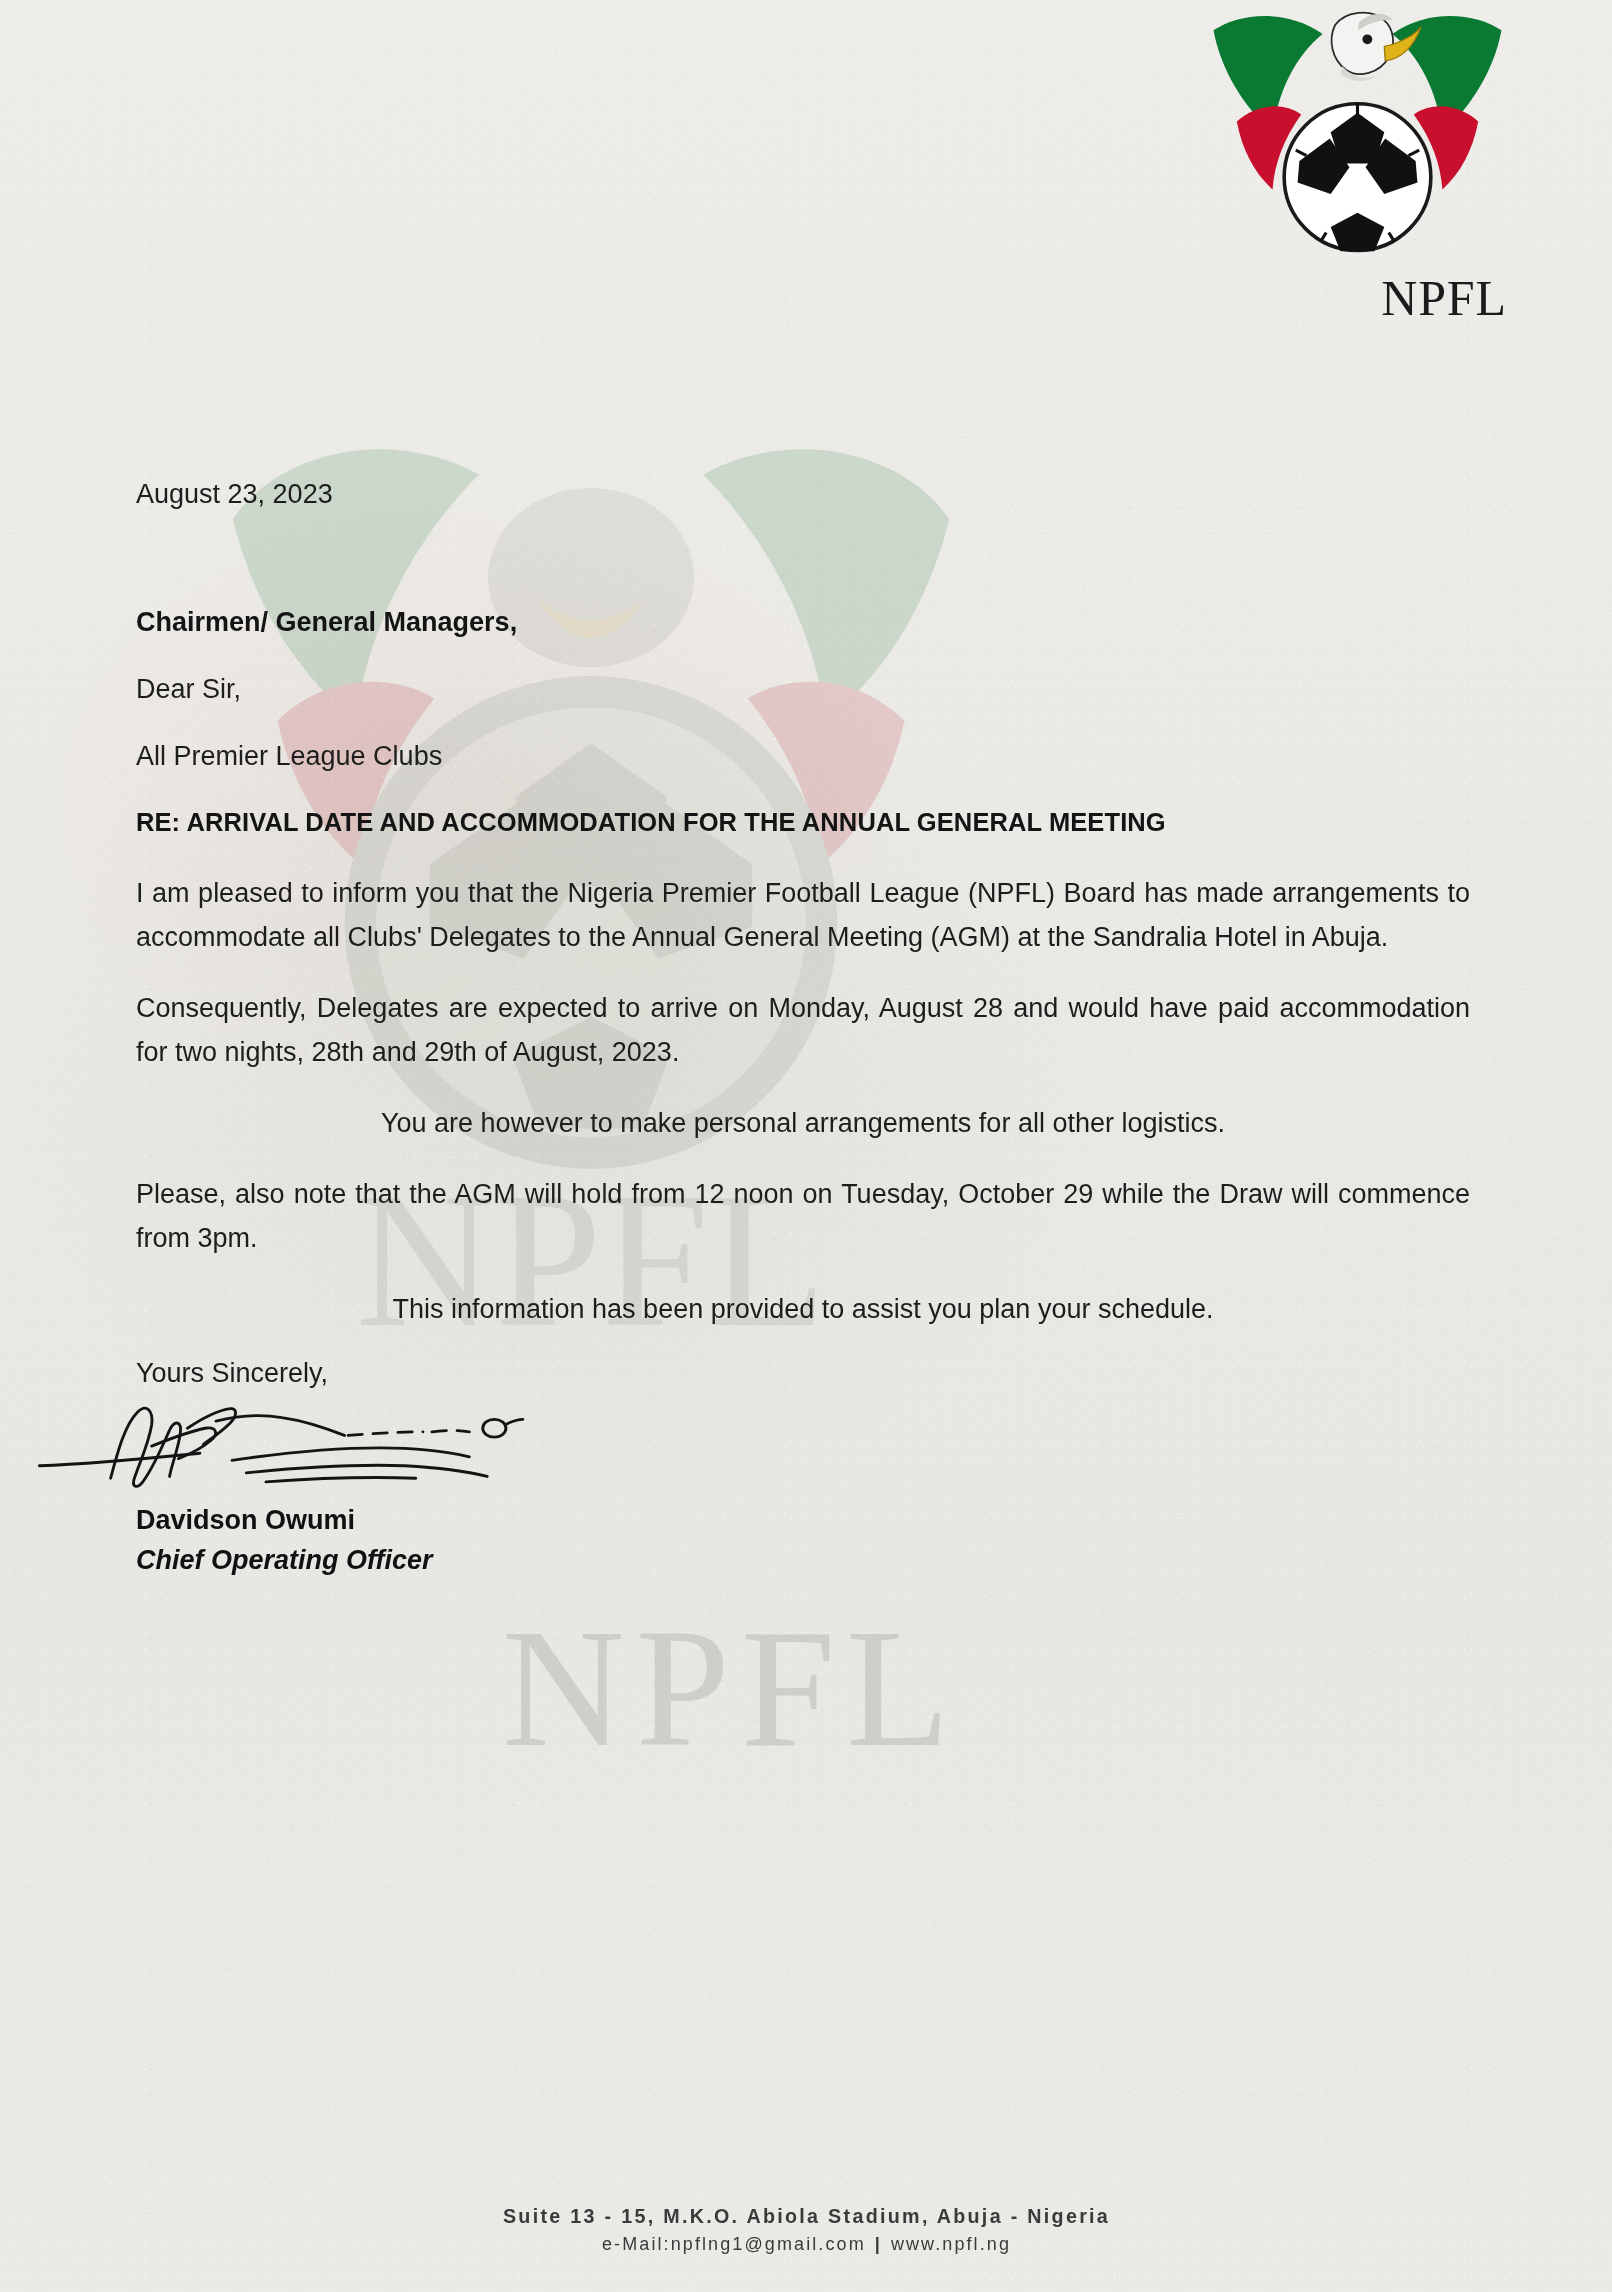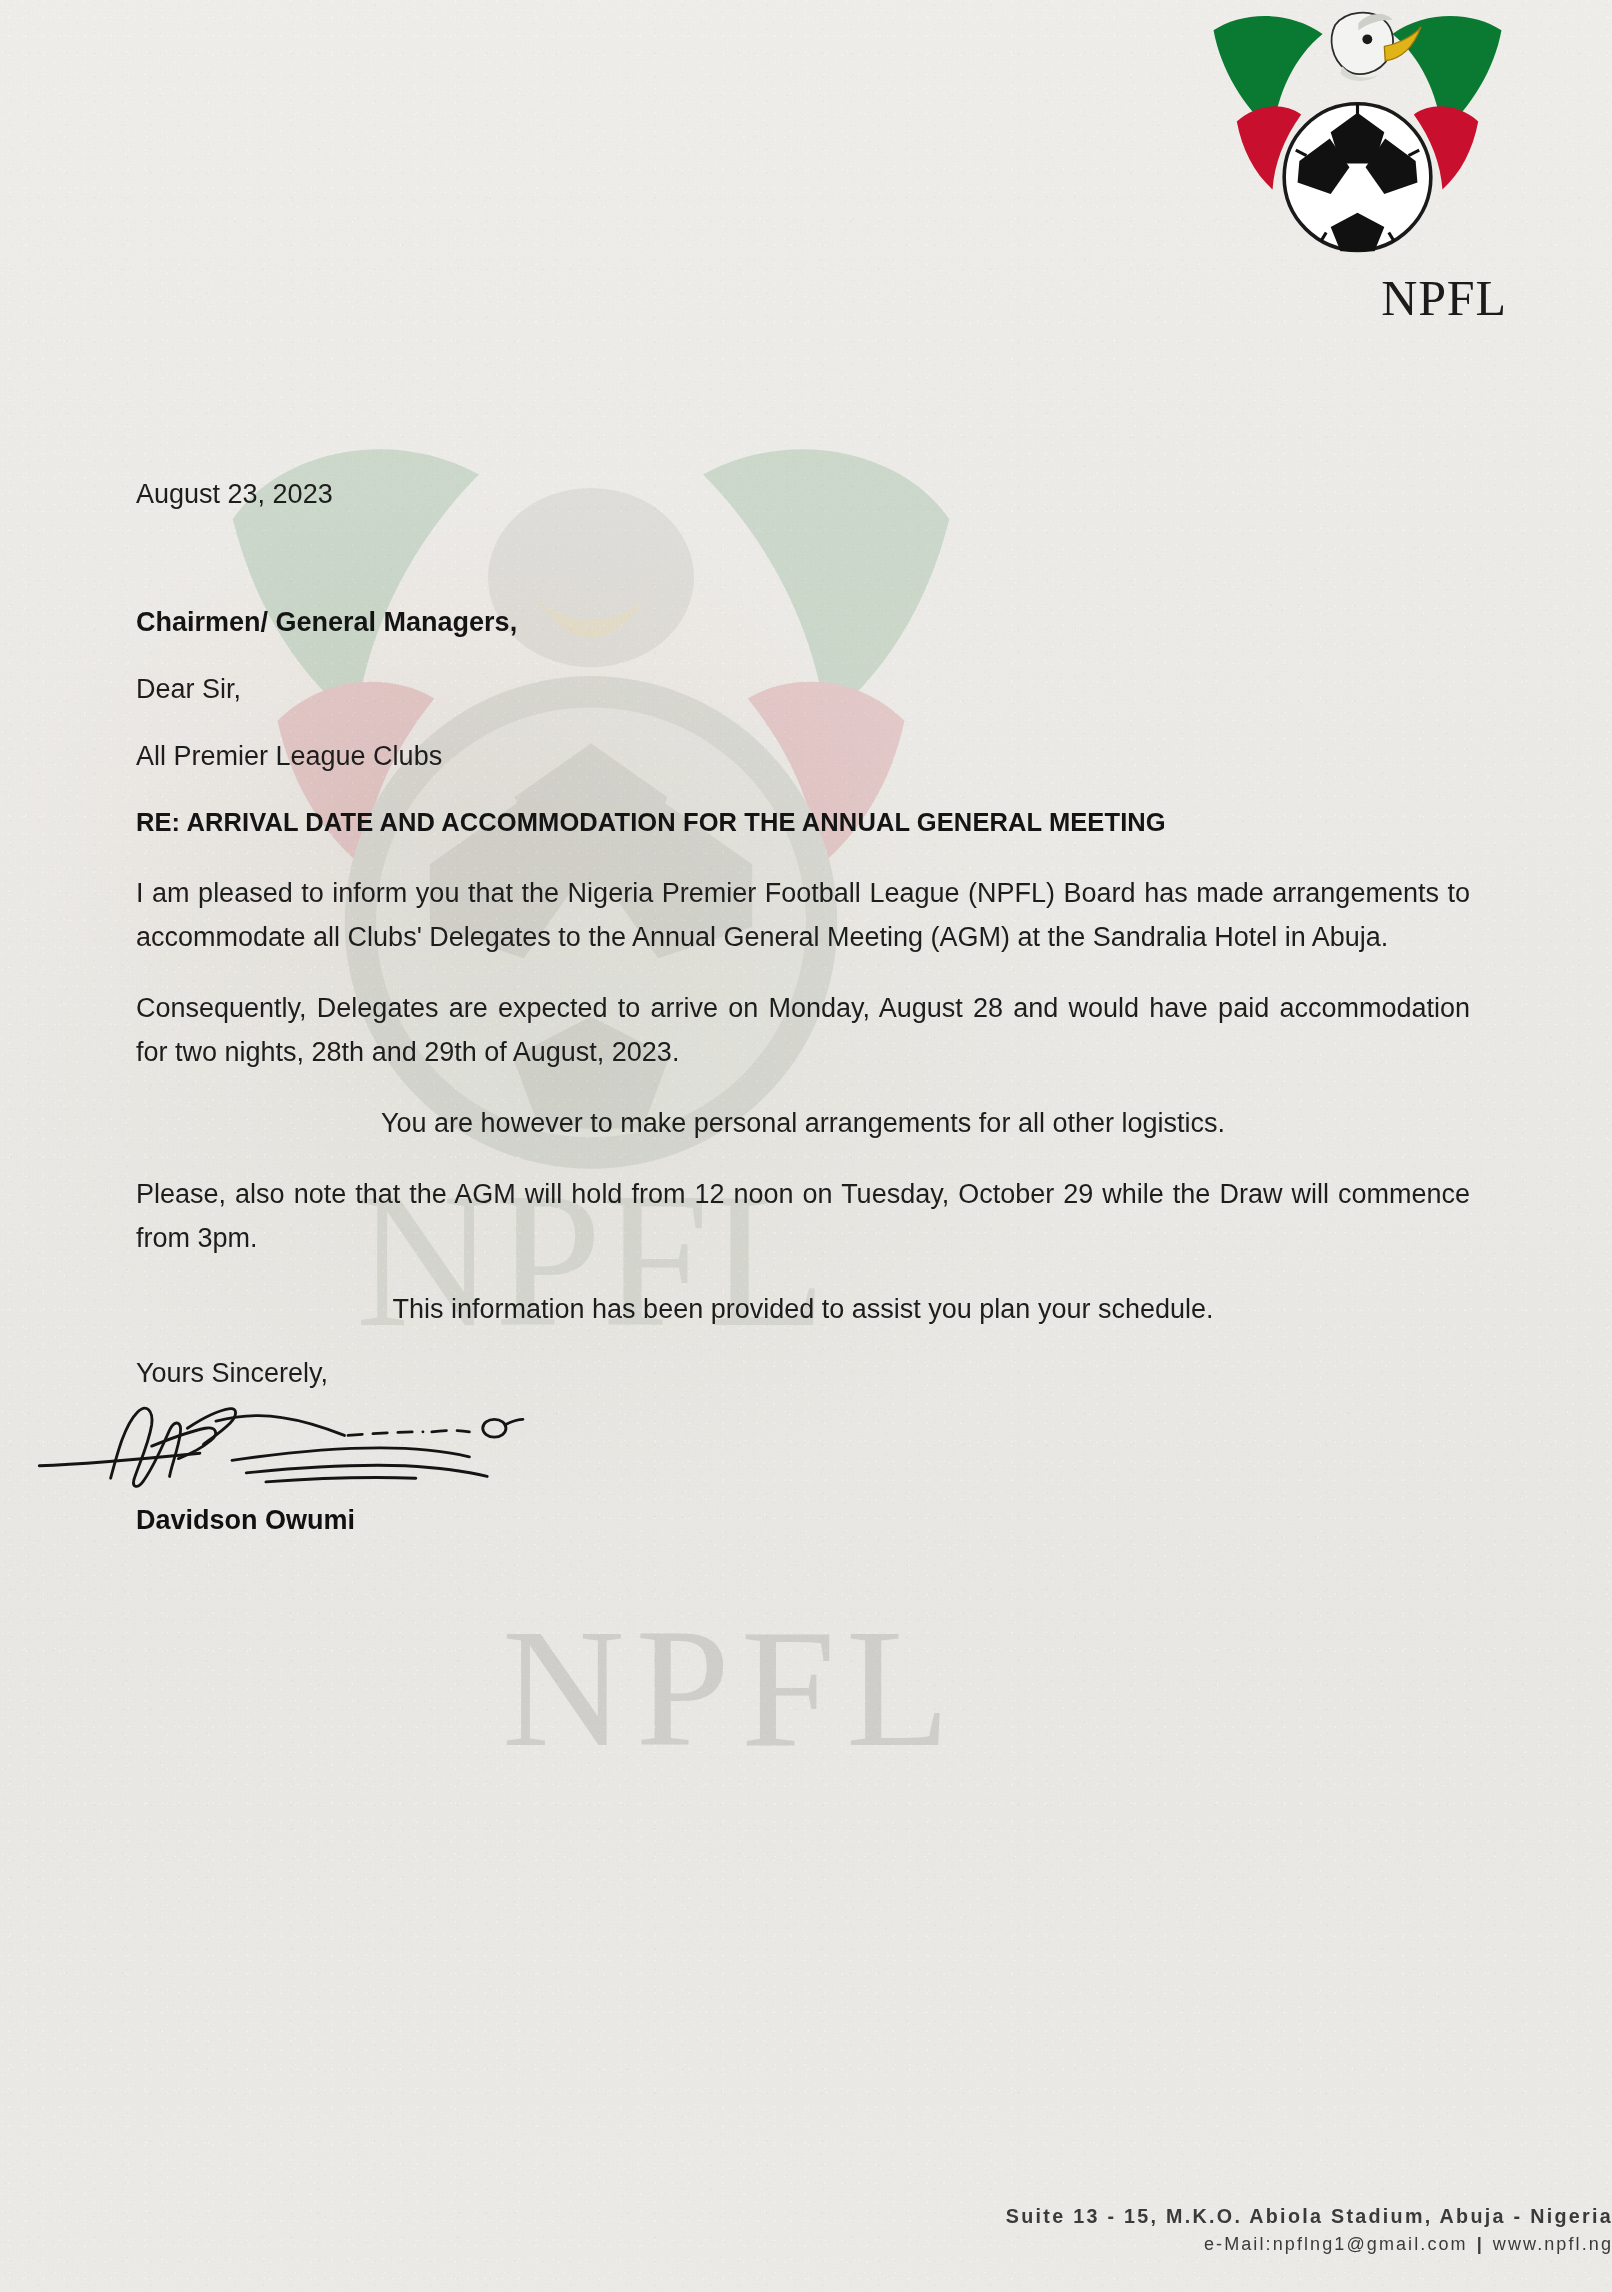--- a/index.html
+++ b/index.html
@@ -161,21 +161,21 @@
     color: #111;
     margin-top: 9px;
   }
 
   
   .footer {
     position: absolute;
     left: 0;
     right: 0;
     bottom: 38px;
-    text-align: right;
+    text-align: center;
     color: #3a3a3a;
   }
   .footer-line1 {
     font-size: 19.7px;
     font-weight: bold;
     letter-spacing: 2.3px;
   }
   .footer-line2 {
     font-size: 18px;
     letter-spacing: 2.1px;
@@ -279,20 +279,21 @@
           <path d="M284 104 C340 100 396 98 452 100"></path>
           <path d="M376 52 C404 50 432 48 460 48" stroke-dasharray="16 12"></path>
           <path d="M470 48 C486 46 500 46 512 48" stroke-dasharray="16 12"></path>
           <ellipse cx="540" cy="44" rx="13" ry="10"></ellipse>
           <path d="M552 40 C560 36 566 34 572 34"></path>
         </g>
       </svg>
     </div>
 
     <div class="sig-name">Davidson Owumi</div>
+    <div class="sig-title">Chief Operating Officer</div>
   </div>
 
   <div class="footer">
     <div class="footer-line1">Suite 13 - 15, M.K.O. Abiola Stadium, Abuja - Nigeria</div>
     <div class="footer-line2">
       <span>e-Mail:</span><span>npflng1@gmail.com</span><span class="footer-sep">|</span><span>www.npfl.ng</span>
     </div>
   </div>
 
 </div>

